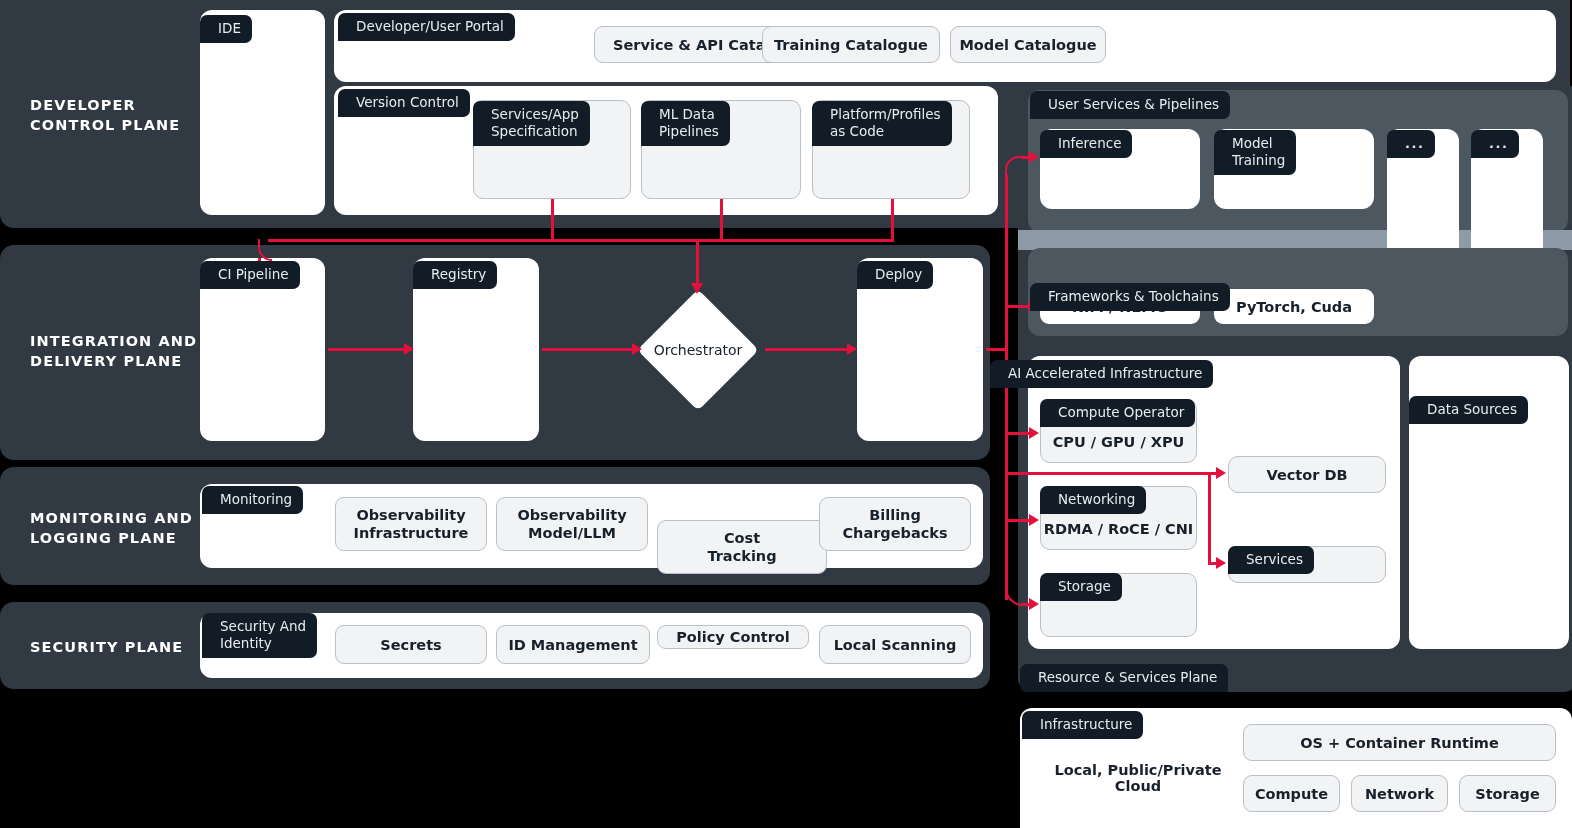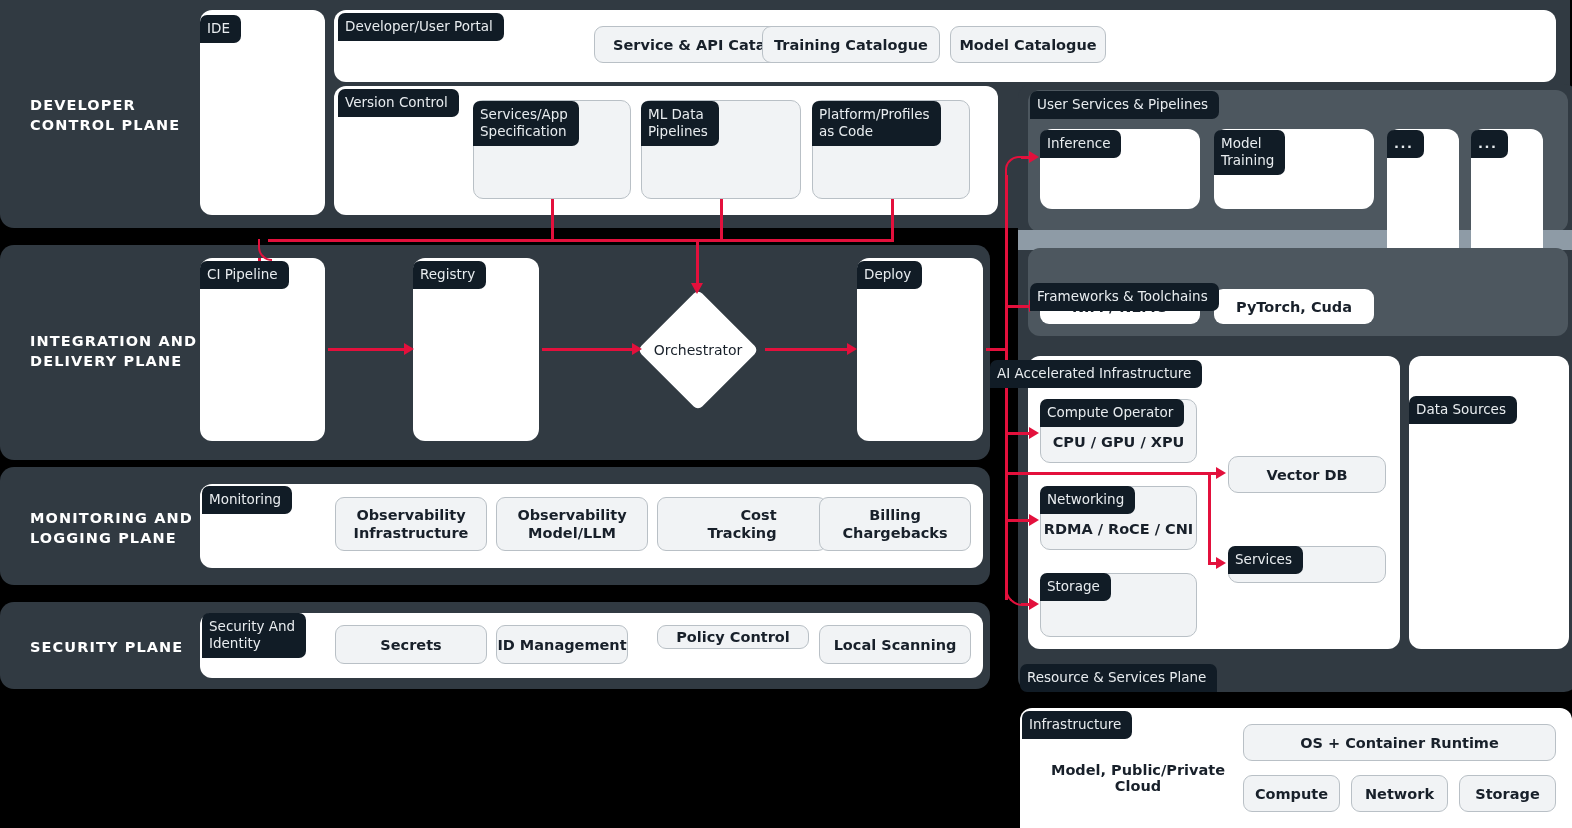--- a/index.html
+++ b/index.html
@@ -9,21 +9,21 @@
 
   
   .plane{background:#313a42;border-radius:14px;}
   .plane-title{color:#fff;font-weight:bold;font-size:14.5px;letter-spacing:1.1px;
                line-height:20px;white-space:pre-line;}
 
   
   .wbox{background:#fff;border-radius:12px;}
   .greybox{background:#4d575f;border-radius:12px;}
   .tab{background:#111c26;color:#e8ecef;font-size:13.5px;line-height:17px;
-       border-radius:7px 7px 7px 0;padding:5px 11px 6px 7px;white-space:pre-line;
+       border-radius:7px 7px 7px 0;padding:5px 11px 6px 18px;white-space:pre-line;
        z-index:6;}
   .tab.rb{border-radius:7px;}
   .chip{background:#f1f3f5;border:1.3px solid #b9c0c6;border-radius:9px;
         color:#18202a;font-size:14.5px;font-weight:bold;line-height:18px;
         display:flex;align-items:center;justify-content:center;text-align:center;
         white-space:pre-line;}
   .chip.plain{background:#fff;border:none;}
   .innerbox{background:#f1f3f5;border:1.2px solid #b9c0c6;border-radius:10px;}
   .dots{color:#18202a;font-size:15px;font-weight:bold;letter-spacing:1px;}
   .tabdots{letter-spacing:1.5px;font-weight:bold;font-size:13px;}
@@ -116,34 +116,34 @@
 <div class="abs plane-title" style="left:30px;top:508px;width:190px;">MONITORING AND
 LOGGING PLANE</div>
 
 <div class="abs wbox" style="left:200px;top:484px;width:783px;height:84px;"></div>
 <div class="abs tab" style="left:202px;top:486px;">Monitoring</div>
 
 <div class="abs chip" style="left:335px;top:497px;width:152px;height:54px;">Observability
 Infrastructure</div>
 <div class="abs chip" style="left:496px;top:497px;width:152px;height:54px;">Observability
 Model/LLM</div>
-<div class="abs chip" style="left:657px;top:497px;width:170px;height:54px;text-align:right;">Cost
+<div class="abs chip" style="left:657px;top:520px;width:170px;height:54px;">Cost
 Tracking</div>
 <div class="abs chip" style="left:819px;top:497px;width:152px;height:54px;">Billing
 Chargebacks</div>
 
 <div class="abs plane" style="left:0;top:602px;width:990px;height:87px;"></div>
 <div class="abs plane-title" style="left:30px;top:637px;width:190px;">SECURITY PLANE</div>
 
 <div class="abs wbox" style="left:200px;top:613px;width:783px;height:65px;"></div>
 <div class="abs tab" style="left:202px;top:613px;">Security And
 Identity</div>
 
 <div class="abs chip" style="left:335px;top:625px;width:152px;height:39px;">Secrets</div>
-<div class="abs chip" style="left:496px;top:625px;width:132px;height:39px;">ID Management</div>
+<div class="abs chip" style="left:496px;top:625px;width:154px;height:39px;">ID Management</div>
 <div class="abs chip" style="left:657px;top:625px;width:152px;height:24px;">Policy Control</div>
 <div class="abs chip" style="left:819px;top:625px;width:152px;height:39px;">Local Scanning</div>
 
 <div class="abs plane" style="left:1018px;top:84px;width:560px;height:608px;border-radius:14px;"></div>
 
 <div class="abs greybox" style="left:1028px;top:90px;width:540px;height:142px;"></div>
 <div class="abs tab" style="left:1030px;top:91px;">User Services &amp; Pipelines</div>
 
 <div class="abs wbox" style="left:1040px;top:129px;width:160px;height:80px;"></div>
 <div class="abs tab" style="left:1040px;top:130px;">Inference</div>
@@ -189,21 +189,21 @@
 <div class="abs tab" style="left:1228px;top:546px;">Services</div>
 
 <div class="abs wbox" style="left:1409px;top:356px;width:160px;height:293px;"></div>
 <div class="abs tab" style="left:1409px;top:360px;margin-top:36px;">Data Sources</div>
 
 <div class="abs tab rb" style="left:1020px;top:664px;border-radius:7px 7px 0 7px;">Resource &amp; Services Plane</div>
 
 <div class="abs wbox" style="left:1020px;top:708px;width:552px;height:120px;border-radius:12px 12px 0 0;"></div>
 <div class="abs tab" style="left:1022px;top:711px;">Infrastructure</div>
 <div class="abs" style="left:1038px;top:762px;width:200px;color:#18202a;font-size:14.5px;
-            font-weight:bold;text-align:center;">Model, Public/Private Cloud</div>
+            font-weight:bold;text-align:center;">Local, Public/Private Cloud</div>
 
 <div class="abs chip" style="left:1243px;top:724px;width:313px;height:37px;">OS + Container Runtime</div>
 <div class="abs chip" style="left:1243px;top:775px;width:97px;height:37px;">Compute</div>
 <div class="abs chip" style="left:1351px;top:775px;width:97px;height:37px;">Network</div>
 <div class="abs chip" style="left:1459px;top:775px;width:97px;height:37px;">Storage</div>
 
 <div class="abs ln" style="left:986px;top:348px;width:22px;height:2.6px;"></div>
 
 <div class="abs ln" style="left:1005px;top:175px;width:2.6px;height:425px;"></div>
 

